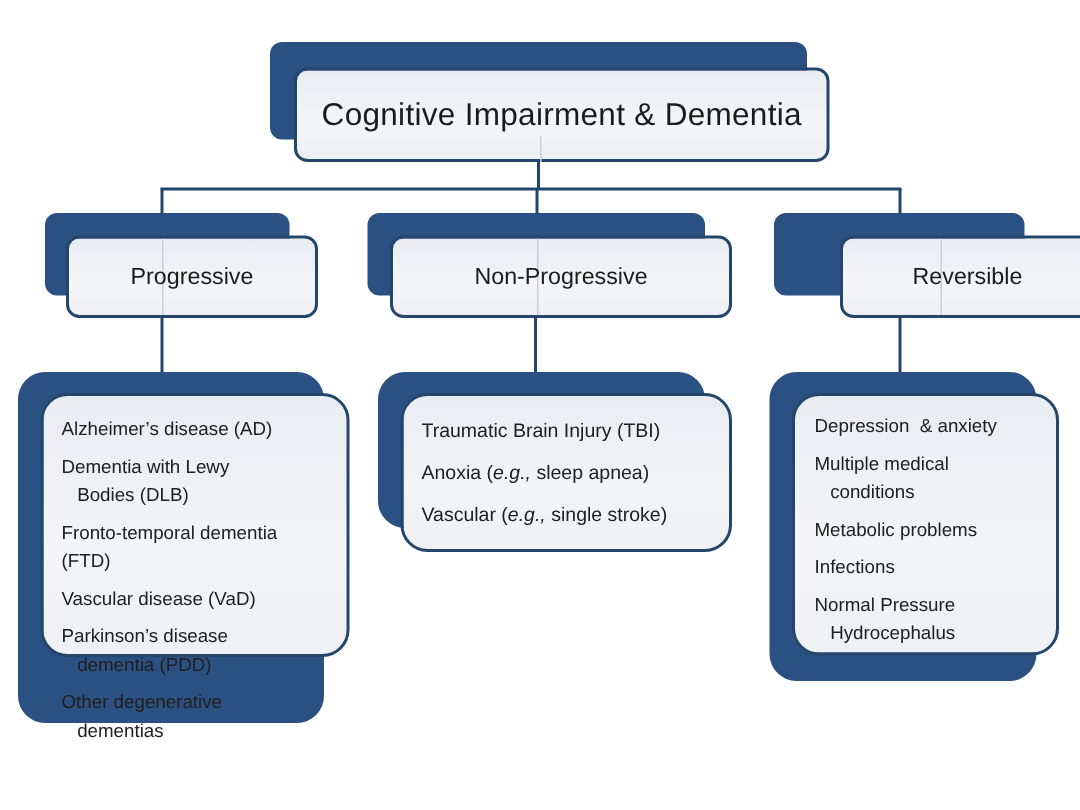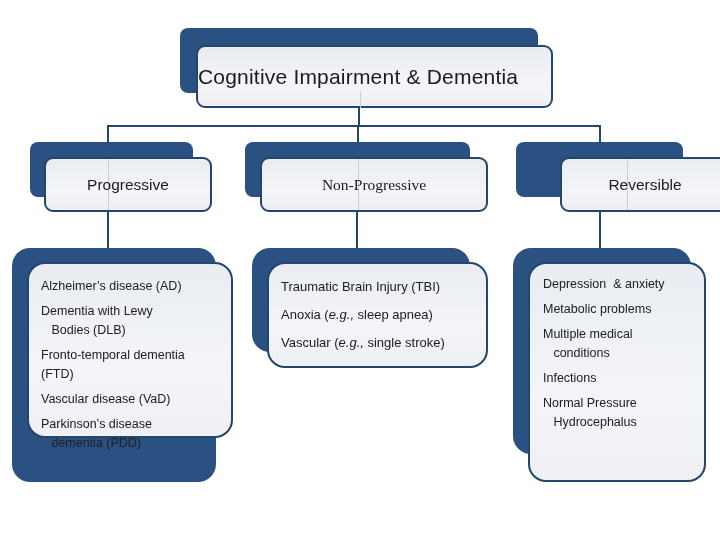--- a/index.html
+++ b/index.html
@@ -28,28 +28,28 @@
   .c3-shadow{left:516px; top:142px; width:167px; height:55px;}
   .l1-shadow{left:12px;  top:248px; width:204px; height:234px;}
   .l2-shadow{left:252px; top:248px; width:218px; height:104px;}
   .l3-shadow{left:513px; top:248px; width:178px; height:206px;}
   
   .box{
     position:absolute; border:2px solid var(--border); box-sizing:border-box;
     background:linear-gradient(to bottom, #e9ecf1 0%, #f3f5f8 60%, #eef0f4 100%);
   }
   .t-main {left:196px; top:45px;  width:357px; height:63px;  border-radius:9px;
-           display:flex; align-items:center; }
+           display:flex; align-items:center; justify-content:center;}
   .c-main {display:flex; align-items:center; justify-content:center; border-radius:9px;}
   .c1-main{left:44px;  top:157px; width:168px; height:55px;}
-  .c2-main{left:260px; top:157px; width:228px; height:55px;font-family:Liberation Serif, serif;}
+  .c2-main{left:260px; top:157px; width:228px; height:55px;}
   .c3-main{left:533px; top:157px; width:170px; height:55px;margin-left:27px;}
   .l1-main{left:27px;  top:262px; width:206px; height:176px; border-radius:18px; padding:13px 6px 6px 12px;}
   .l2-main{left:267px; top:262px; width:221px; height:106px; border-radius:18px; padding:13px 8px 6px 12px;}
-  .l3-main{left:528px; top:262px; width:178px; height:220px; border-radius:18px; padding:11px 0 6px 13px;}
+  .l3-main{left:528px; top:262px; width:178px; height:175px; border-radius:18px; padding:11px 0 6px 13px;}
   
   .faint{position:absolute; width:1px; background:#c9cfd8;}
   .f-title{left:162px; top:44px; height:17px;}
   .f-c1{left:62px;  top:0; height:51px;}
   .f-c2{left:96px;  top:0; height:51px;}
   .f-c3{left:65px;  top:0; height:51px;}
   
   .title-label{font-size:21px; color:#1b1b1b; position:relative; z-index:2; letter-spacing:0.2px;}
   .cat-label  {font-size:15.5px; color:#1b1b1b; position:relative; z-index:2;}
   .list-items {position:relative; z-index:2;}
@@ -102,38 +102,40 @@
   <div class="box l1-main">
     <div class="list-items">
         <div class="list-item"><span>Alzheimer’s disease (AD)</span></div>
         <div class="list-item"><span>Dementia with Lewy
    Bodies (DLB)</span></div>
         <div class="list-item"><span>Fronto-temporal dementia
 (FTD)</span></div>
         <div class="list-item"><span>Vascular disease (VaD)</span></div>
         <div class="list-item"><span>Parkinson’s disease
    dementia (PDD)</span></div>
+        <div class="list-item"><span>Other degenerative
+   dementias</span></div>
       </div>
   </div>
 
   <div class="shadow rad-l l2-shadow"></div>
   <div class="box l2-main">
     <div class="list-items">
         <div class="list-item"><span>Traumatic Brain Injury (TBI)</span></div>
         <div class="list-item"><span>Anoxia (</span><span style="font-style: italic;">e.g.,</span><span> sleep apnea)</span></div>
         <div class="list-item"><span>Vascular (</span><span style="font-style: italic;">e.g.,</span><span> single stroke)</span></div>
       </div>
   </div>
 
   <div class="shadow rad-l l3-shadow"></div>
   <div class="box l3-main">
     <div class="list-items">
         <div class="list-item"><span>Depression  &amp; anxiety</span></div>
-        <div class="list-item"><span>Metabolic problems</span></div>
         <div class="list-item"><span>Multiple medical
    conditions</span></div>
+        <div class="list-item"><span>Metabolic problems</span></div>
         <div class="list-item"><span>Infections</span></div>
         <div class="list-item"><span>Normal Pressure
    Hydrocephalus</span></div>
       </div>
   </div>
 
 </div>
 
 </body></html>

